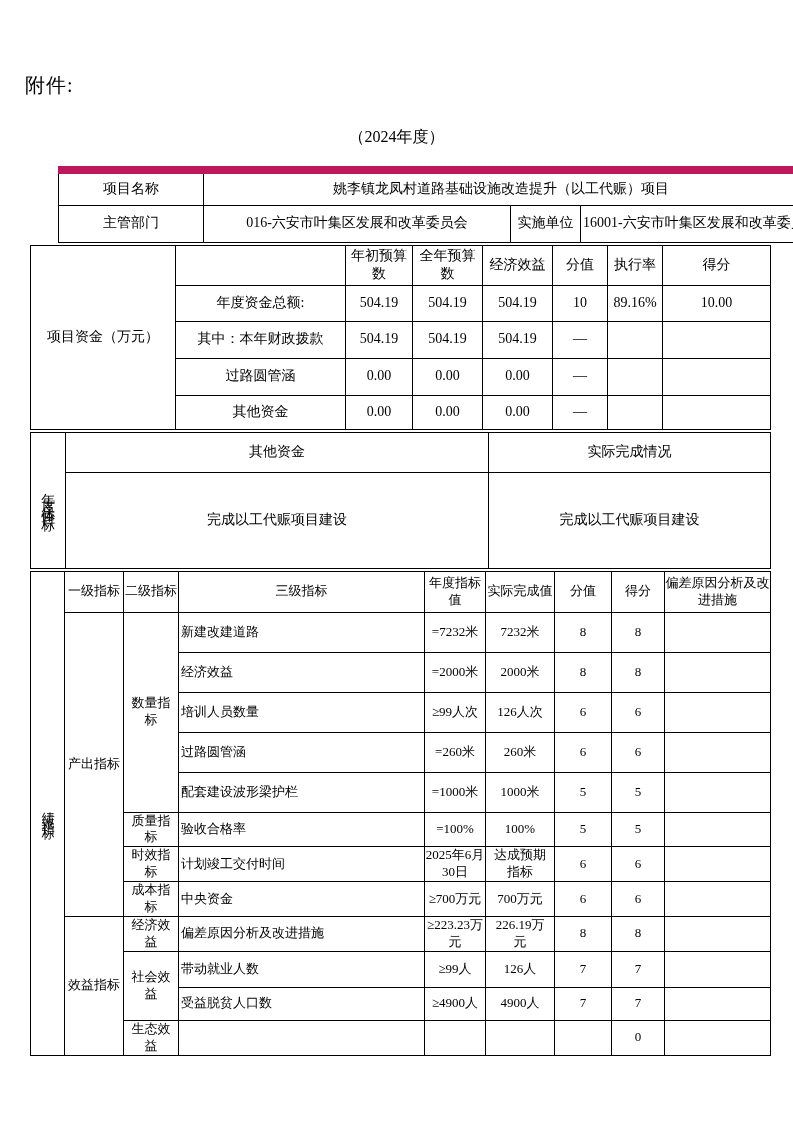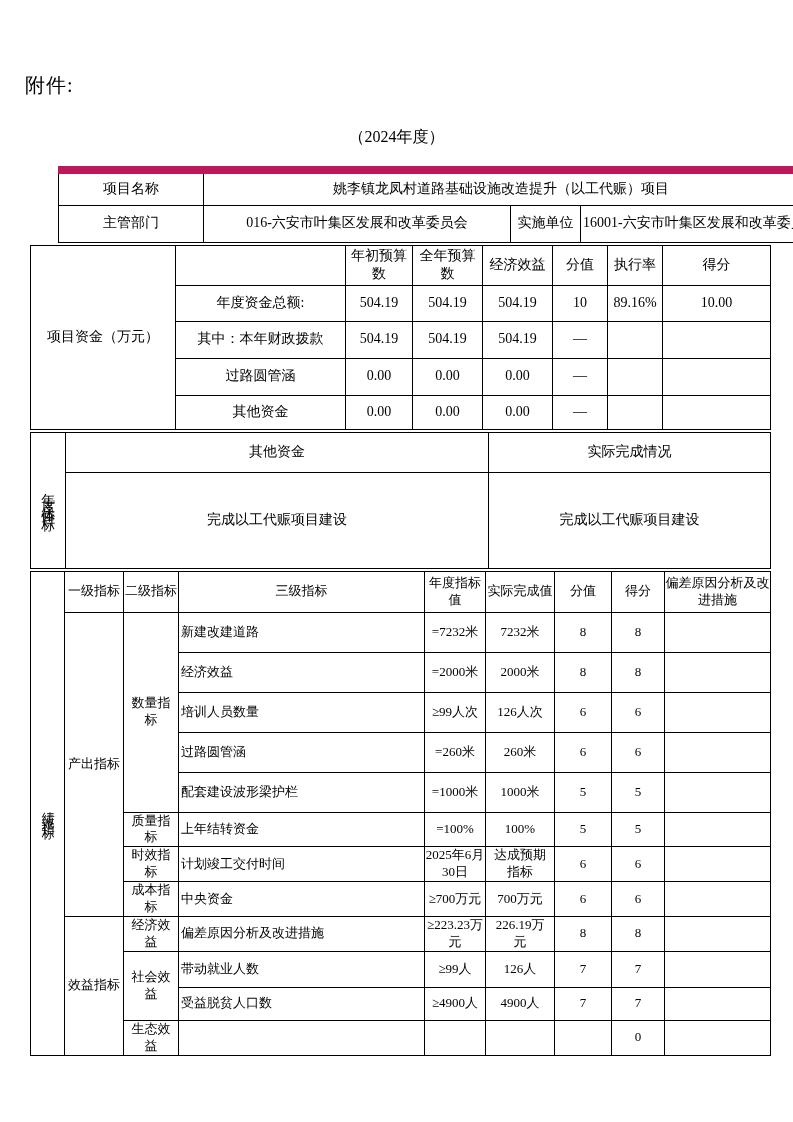--- a/index.html
+++ b/index.html
@@ -212,21 +212,21 @@
     <tr style="height:40px">
       <td class="la">配套建设波形梁护栏</td>
       <td class="p0">=1000米</td>
       <td class="valpad">1000米</td>
       <td>5</td>
       <td>5</td>
       <td></td>
     </tr>
     <tr style="height:30px">
       <td class="l2pad">质量指标</td>
-      <td class="la">上年结转资金</td>
+      <td class="la">验收合格率</td>
       <td class="p0">=100%</td>
       <td class="valpad">100%</td>
       <td>5</td>
       <td>5</td>
       <td></td>
     </tr>
     <tr style="height:31px">
       <td class="l2pad">时效指标</td>
       <td class="la">计划竣工交付时间</td>
       <td class="p0">2025年6月30日</td>

